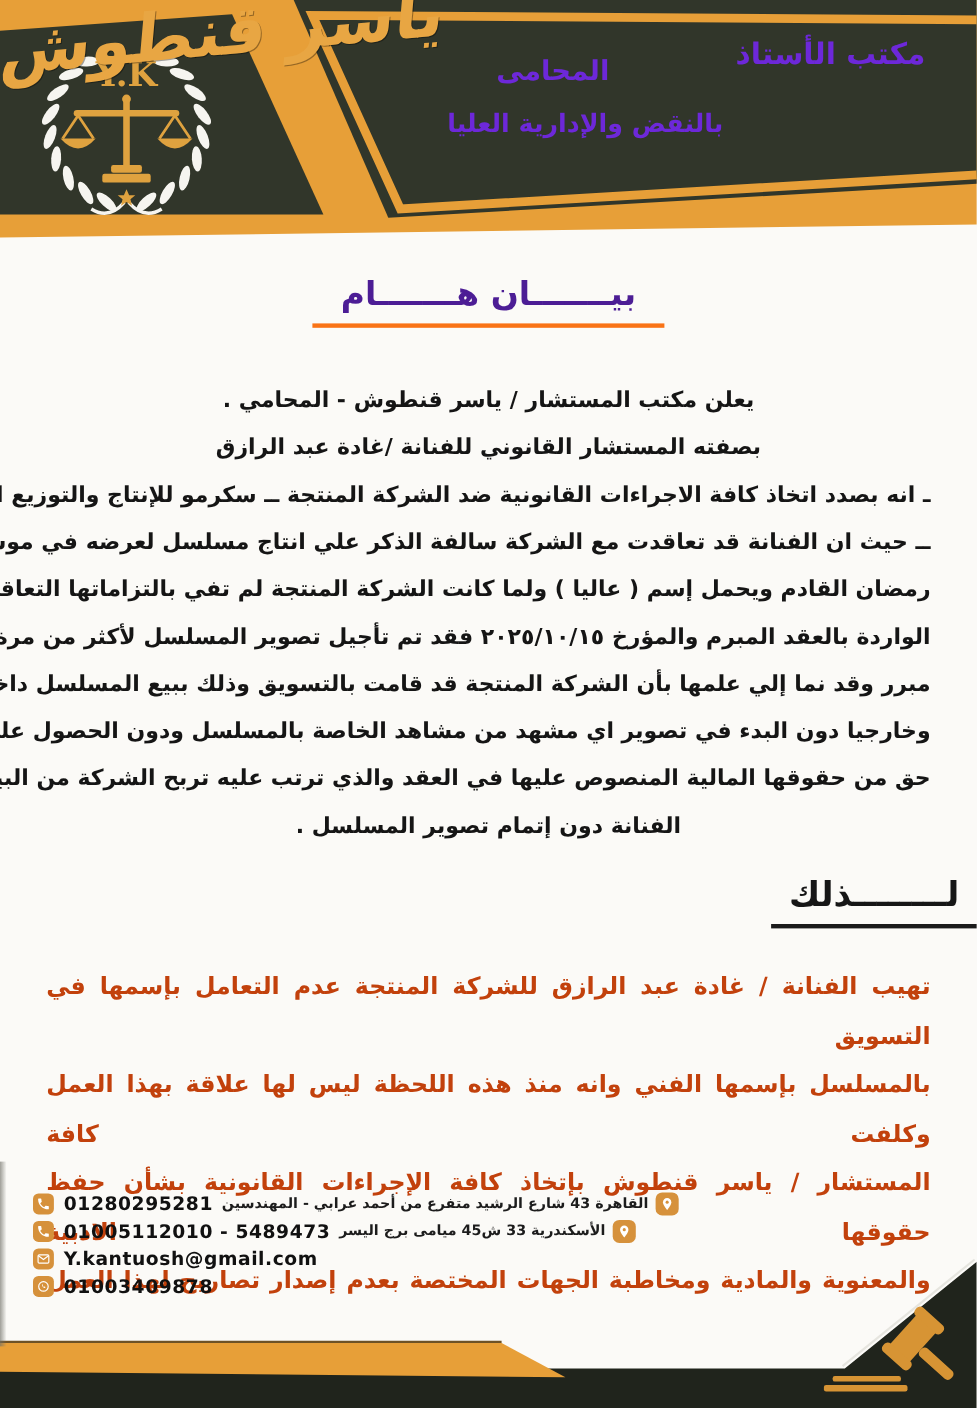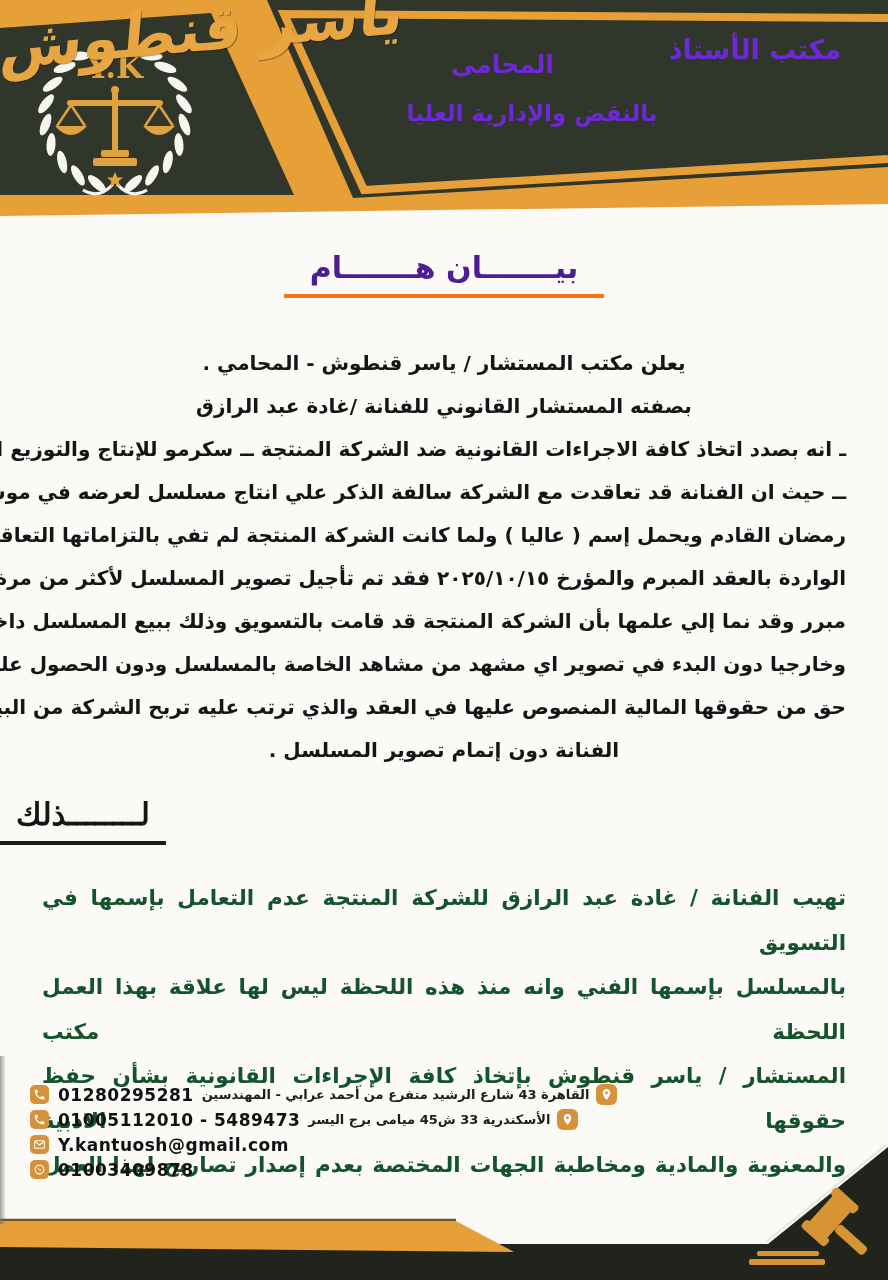--- a/index.html
+++ b/index.html
@@ -26,28 +26,28 @@
   .title-wrap{position:absolute;top:250px;left:0;width:888px;text-align:center;direction:rtl;}
   .title-wrap span{
     display:inline-block;font-size:30px;font-weight:bold;color:#4c1d95;
     border-bottom:4px solid #f97316;padding:0 26px 9px 26px;
   }
   .p1{position:absolute;top:342px;right:42px;left:42px;direction:rtl;}
   .p1 .ln{
     text-align:center;font-size:20px;font-weight:bold;color:#151515;
     line-height:43px;white-space:nowrap;
   }
-  .therefore-wrap{position:absolute;top:796px;left:0;width:888px;text-align:left;direction:rtl;font-family:Liberation Serif, serif;}
+  .therefore-wrap{position:absolute;top:796px;left:0;width:888px;text-align:right;direction:rtl;}
   .therefore-wrap span{
     display:inline-block;font-size:31px;font-weight:bold;color:#161616;
     border-bottom:4px solid #1b1b1b;padding:0 16px 8px 16px;
   }
   .p2{position:absolute;top:876px;right:42px;left:42px;direction:rtl;}
   .p2 .ln{
-    font-size:21.5px;font-weight:bold;color:#14532d;line-height:44.5px;
+    font-size:21.5px;font-weight:bold;color:#c2410c;line-height:44.5px;
     text-align:justify;text-align-last:justify;
   }
   
   .contact{position:absolute;left:30px;top:1082px;width:392px;}
   .c-row{display:flex;align-items:center;height:25px;direction:ltr;}
   .c-ic{width:19px;height:19px;border-radius:5px;background:#d6913b;
         display:flex;align-items:center;justify-content:center;flex:0 0 19px;margin-right:9px;}
   .c-num{font-size:17px;font-weight:bold;color:#111;letter-spacing:.5px;white-space:nowrap;}
   .c-addr{margin-left:auto;direction:rtl;text-align:right;font-size:13px;font-weight:bold;
           color:#1c1c1c;white-space:nowrap;padding-left:8px;}
@@ -133,21 +133,21 @@
   <div class="ln">حق من حقوقها المالية المنصوص عليها في العقد والذي ترتب عليه تربح الشركة من البيع باسم</div>
   <div class="ln">الفنانة دون إتمام تصوير المسلسل .</div>
 </div>
 
 <div class="therefore-wrap">
   <span>لــــــــذلك</span>
 </div>
 
 <div class="p2">
   <div class="ln">تهيب الفنانة / غادة عبد الرازق للشركة المنتجة عدم التعامل بإسمها في التسويق</div>
-  <div class="ln">بالمسلسل بإسمها الفني وانه منذ هذه اللحظة ليس لها علاقة بهذا العمل اللحظة مكتب</div>
+  <div class="ln">بالمسلسل بإسمها الفني وانه منذ هذه اللحظة ليس لها علاقة بهذا العمل وكلفت كافة</div>
   <div class="ln">المستشار / ياسر قنطوش بإتخاذ كافة الإجراءات القانونية بشأن حفظ حقوقها الادبية</div>
   <div class="ln">والمعنوية والمادية ومخاطبة الجهات المختصة بعدم إصدار تصاريح لهذا العمل .</div>
 </div>
 
 <div class="contact">
   <div class="c-row">
     <span class="c-ic">
       <svg width="13" height="13" viewBox="0 0 24 24" fill="#fff">
           <path d="M6.6 10.8c1.5 3 3.6 5.1 6.6 6.6l2.2-2.2c.3-.3.7-.4 1-.2 1.1.4 2.3.6 3.6.6.6 0 1 .4 1 1V20c0 .6-.4 1-1 1C10.6 21 3 13.4 3 4c0-.6.4-1 1-1h3.5c.6 0 1 .4 1 1 0 1.2.2 2.4.6 3.6.1.3 0 .7-.2 1l-2.3 2.2z"></path>
         </svg>

